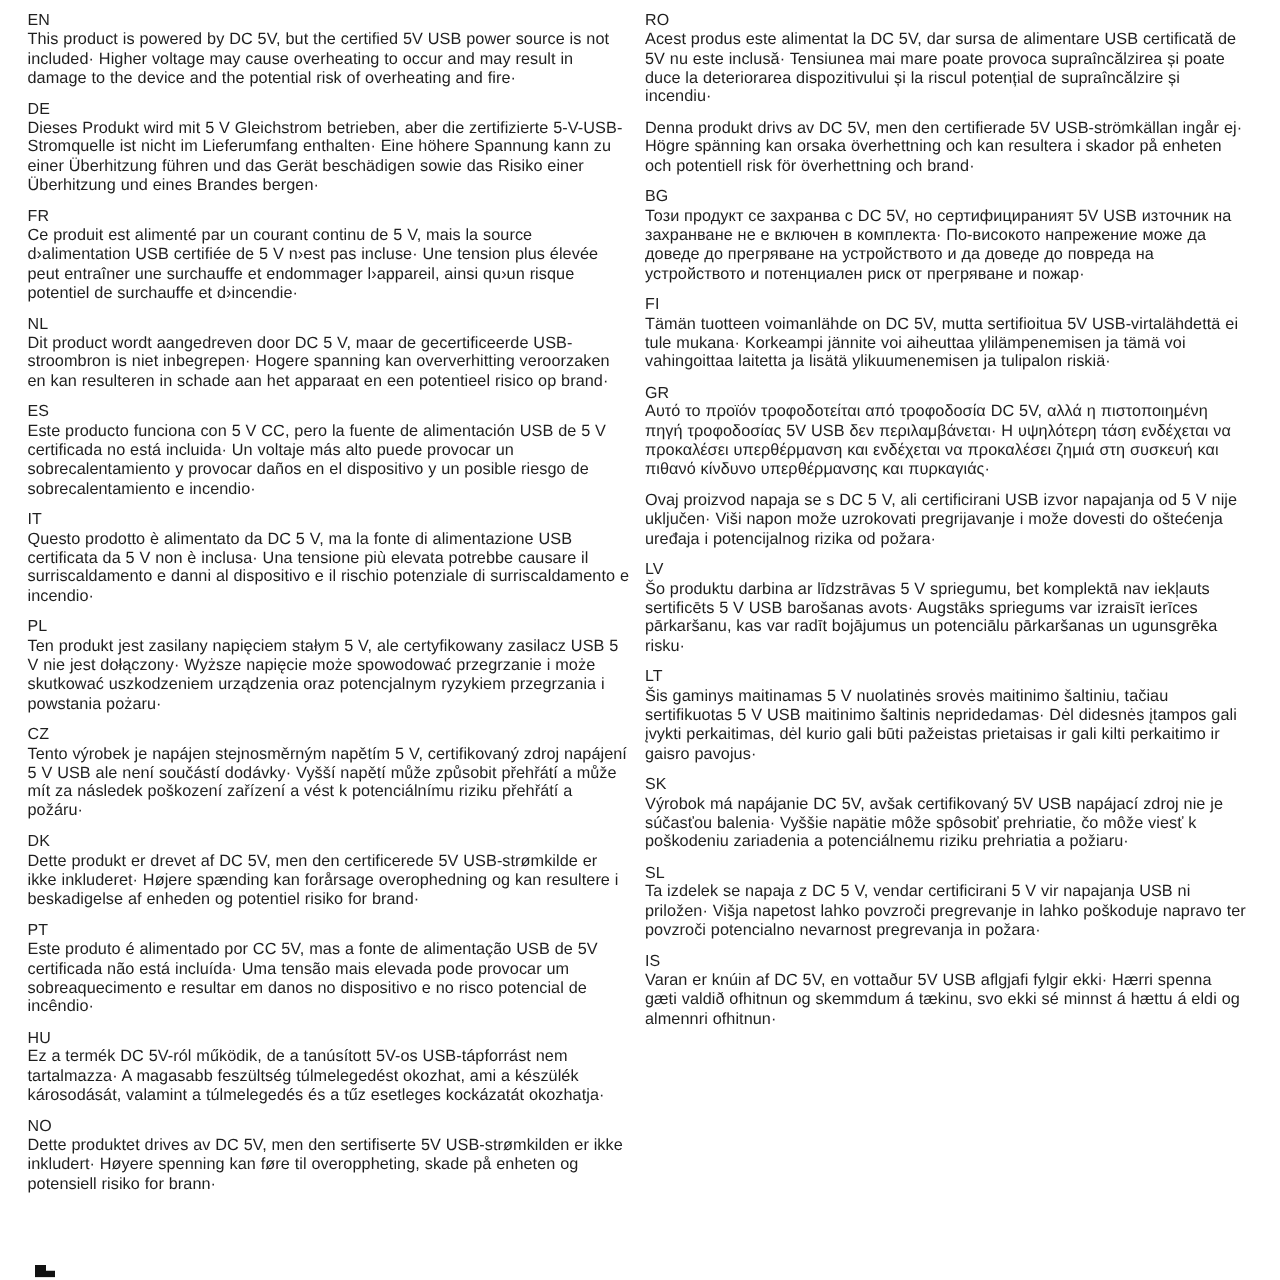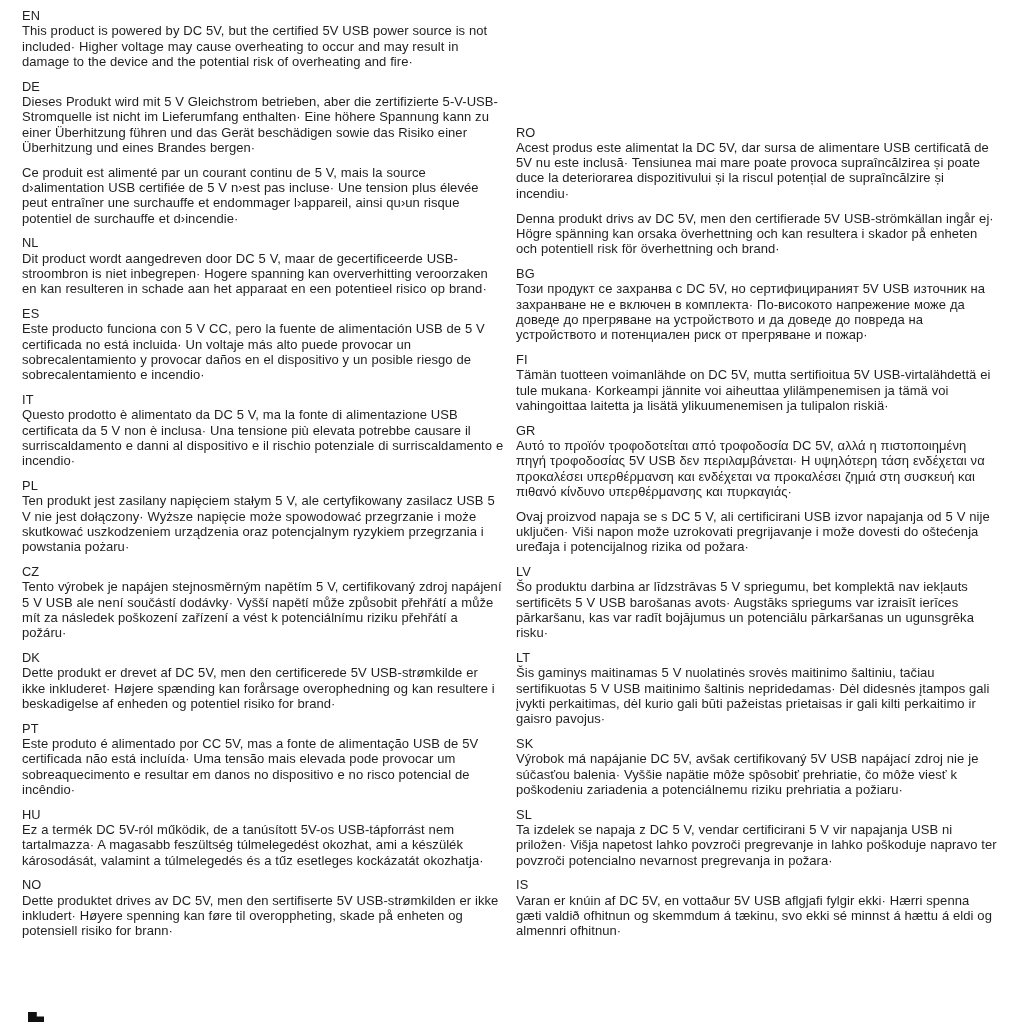--- a/index.html
+++ b/index.html
@@ -14,21 +14,20 @@
     color: #1f1f1f;
     overflow: hidden;
     position: relative;
   }
   .page {
     display: flex;
     gap: 12px;
     padding: 8px 16px 0 22px;
     box-sizing: border-box;
     width: 1024px;
-    align-items: flex-end;
   }
   .col {
     width: 482px;
     flex: 0 0 482px;
   }
   .section {
     margin: 0 0 9.5px 0;
   }
   .lang {
     font-size: 12.8px;
@@ -59,20 +58,21 @@
   <div class="col">
       <div class="section">
         <div class="lang">EN</div>
         <p class="body">This product is powered by DC 5V, but the certified 5V USB power source is not included· Higher voltage may cause overheating to occur and may result in damage to the device and the potential risk of overheating and fire·</p>
       </div>
       <div class="section">
         <div class="lang">DE</div>
         <p class="body">Dieses Produkt wird mit 5 V Gleichstrom betrieben, aber die zertifizierte 5-V-USB-Stromquelle ist nicht im Lieferumfang enthalten· Eine höhere Spannung kann zu einer Überhitzung führen und das Gerät beschädigen sowie das Risiko einer Überhitzung und eines Brandes bergen·</p>
       </div>
       <div class="section">
+        <div class="lang">FR</div>
         <p class="body">Ce produit est alimenté par un courant continu de 5 V, mais la source d›alimentation USB certifiée de 5 V n›est pas incluse· Une tension plus élevée peut entraîner une surchauffe et endommager l›appareil, ainsi qu›un risque potentiel de surchauffe et d›incendie·</p>
       </div>
       <div class="section">
         <div class="lang">NL</div>
         <p class="body">Dit product wordt aangedreven door DC 5 V, maar de gecertificeerde USB-stroombron is niet inbegrepen· Hogere spanning kan oververhitting veroorzaken en kan resulteren in schade aan het apparaat en een potentieel risico op brand·</p>
       </div>
       <div class="section">
         <div class="lang">ES</div>
         <p class="body">Este producto funciona con 5 V CC, pero la fuente de alimentación USB de 5 V certificada no está incluida· Un voltaje más alto puede provocar un sobrecalentamiento y provocar daños en el dispositivo y un posible riesgo de sobrecalentamiento e incendio·</p>
       </div>

